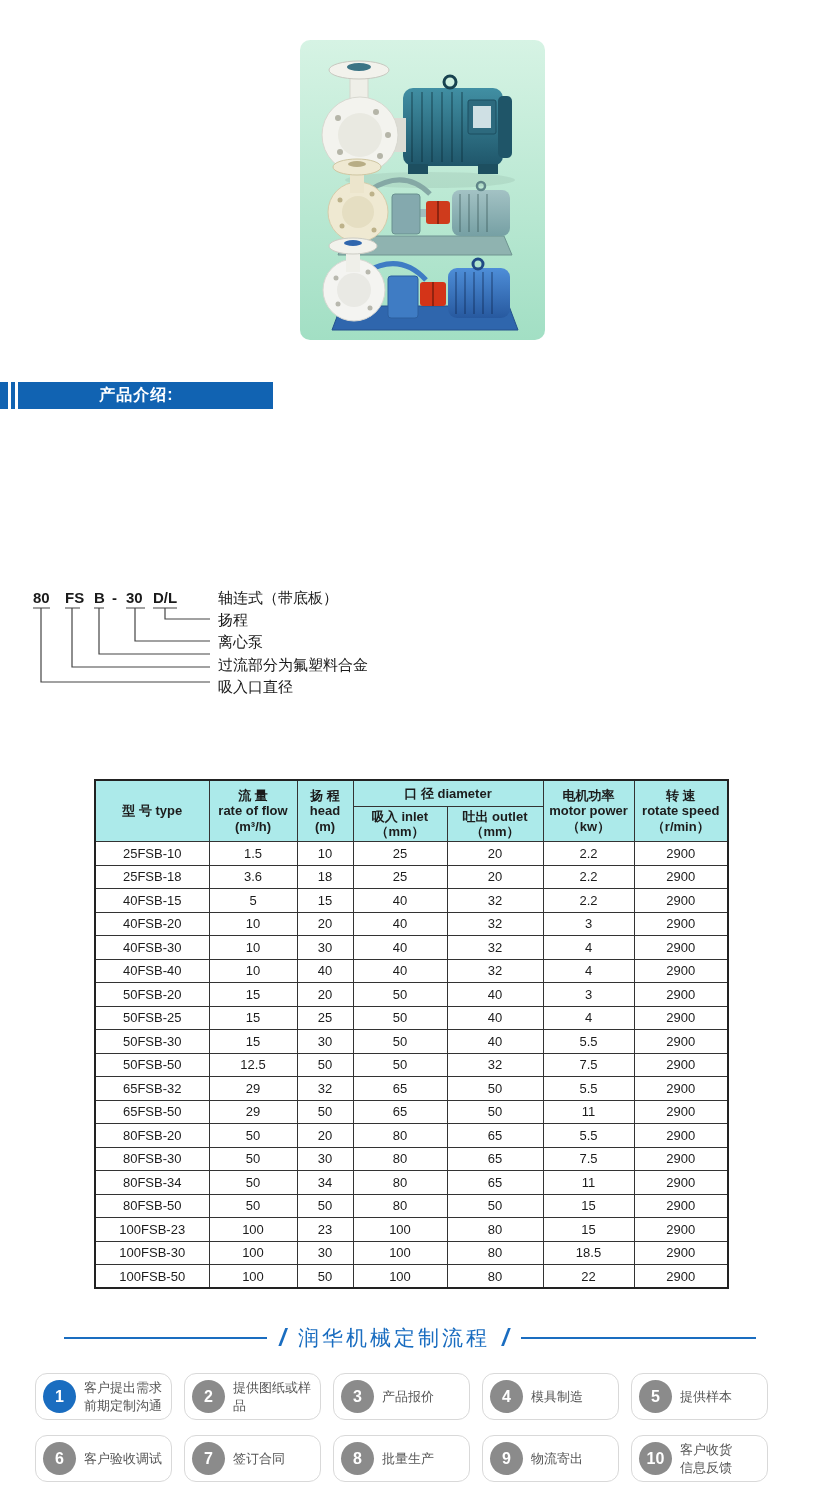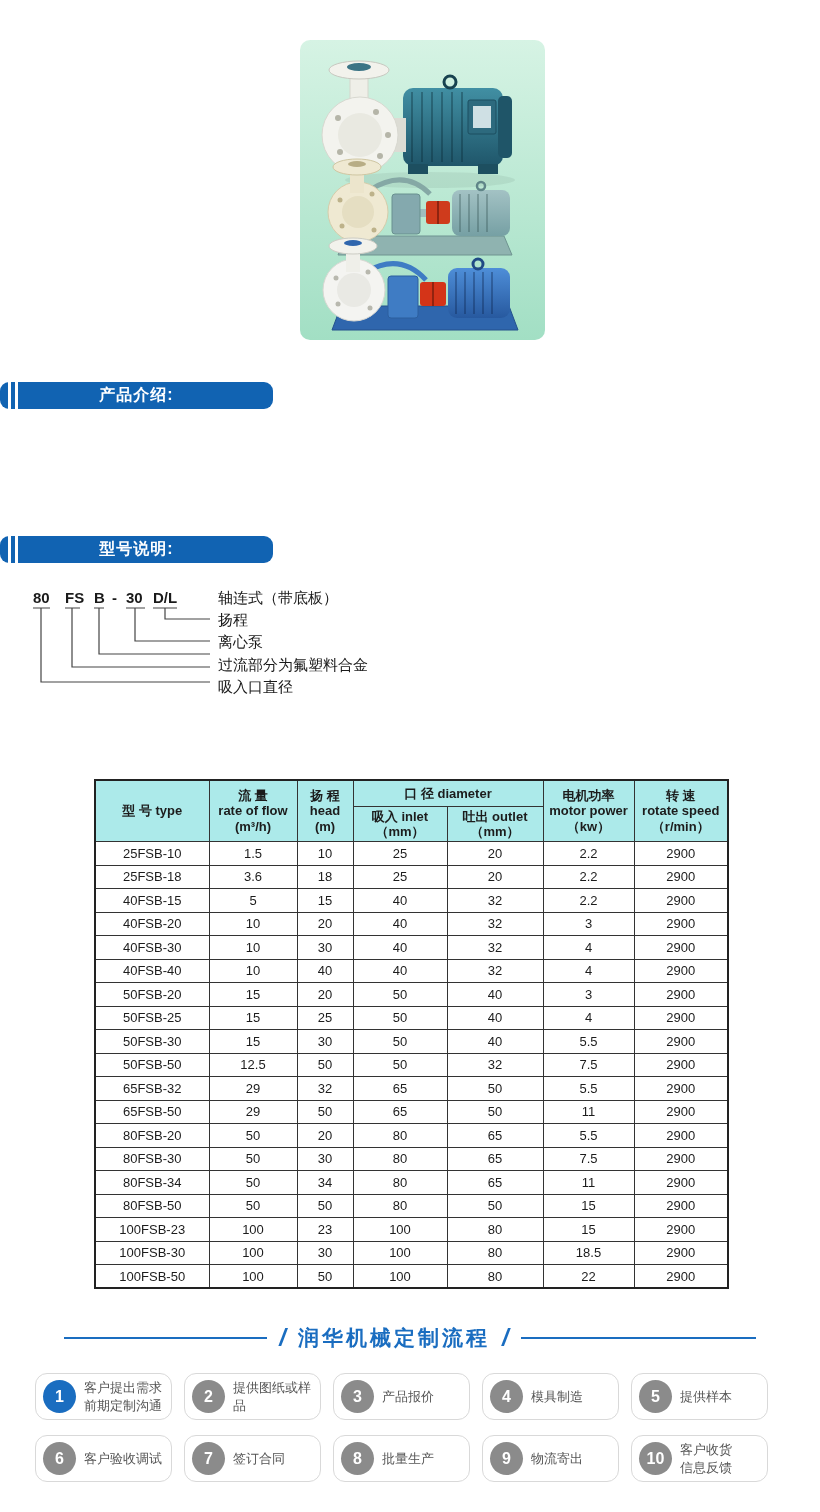--- a/index.html
+++ b/index.html
@@ -7,21 +7,21 @@
   body { font-family:"Liberation Sans","DejaVu Sans",sans-serif; }
   .page { position:relative; width:820px; height:1512px; background:#fff; overflow:hidden; }
 
   
   .photo { position:absolute; left:300px; top:40px; width:245px; height:300px;
            border-radius:10px; overflow:hidden; }
 
   
   .secbar { position:absolute; left:0; width:273px; height:27px; background:#1163b2;
             color:#fff; font-size:16px; font-weight:bold; letter-spacing:1px;
-            display:flex; align-items:center; justify-content:center;border-radius:9px; }
+            display:flex; align-items:center; justify-content:center; }
   .secbar .stripe { position:absolute; top:0; bottom:0; width:3px; background:#fff; }
   .secbar .s1 { left:8px; } .secbar .s2 { left:15px; }
   .bar-intro  { top:382px; }
   .bar-model  { top:536px; }
   .bar-params { top:722px; }
 
   
   .intro { position:absolute; left:20px; top:427px; width:782px;
            font-size:15px; line-height:23.5px; font-weight:600; color:#333;
            text-indent:2em; letter-spacing:.3px; }
@@ -45,21 +45,21 @@
   .ptable thead tr:first-child th { height:26px; }
   .ptable thead tr:last-child  th { height:24px;margin-top:28px; }
 
   
   .flow-head { position:absolute; left:0; top:1322px; width:820px; height:32px;
                display:flex; align-items:center; justify-content:center; color:#1a6dc0; }
   .flow-head .line { height:2px; background:#1a6dc0; }
   .flow-head .l-left  { width:203px; }
   .flow-head .l-right { width:235px; }
   .flow-head .slash { font-size:24px; font-style:italic; font-weight:bold; margin:0 12px; }
-  .flow-head .ftitle { font-size:21px; font-weight:bold; letter-spacing:3px; }
+  .flow-head .ftitle { font-size:21px; font-weight:normal; letter-spacing:3px; }
 
   
   .flow-steps { position:absolute; left:35px; top:1373px; width:733px;
                 display:flex; flex-wrap:wrap; column-gap:12px; row-gap:15px; }
   .flow-card { width:137px; height:47px; border:1px solid #d9d9d9; border-radius:12px;
                background:#fff; display:flex; align-items:center; padding:0 6px 0 7px; }
   .step-num { flex:0 0 33px; height:33px; border-radius:50%; background:#8b8b8b;
               color:#fff; font-size:16px; font-weight:bold;
               display:flex; align-items:center; justify-content:center; }
   .step-num.active { background:#1a6dc0; }
@@ -183,25 +183,20 @@
     </svg>
   </div>
 
   <div class="secbar bar-intro">
     <span class="stripe s1"></span>
     <span class="stripe s2"></span>
     <span>产品介绍:</span>
   </div>
 
 
-  <div class="secbar bar-model">
-    <span class="stripe s1"></span>
-    <span class="stripe s2"></span>
-    <span>型号说明:</span>
-  </div>
 
   <svg class="model-svg" width="400" height="118" viewBox="0 0 400 118">
     <text class="code" x="5" y="19">80</text>
     <text class="code" x="37" y="19">FS</text>
     <text class="code" x="66" y="19">B</text>
     <text class="code" x="84" y="19">-</text>
     <text class="code" x="98" y="19">30</text>
     <text class="code" x="125" y="19">D/L</text>
 
     <path d="M125,24 H149 M137,24 V35 H182"></path>

